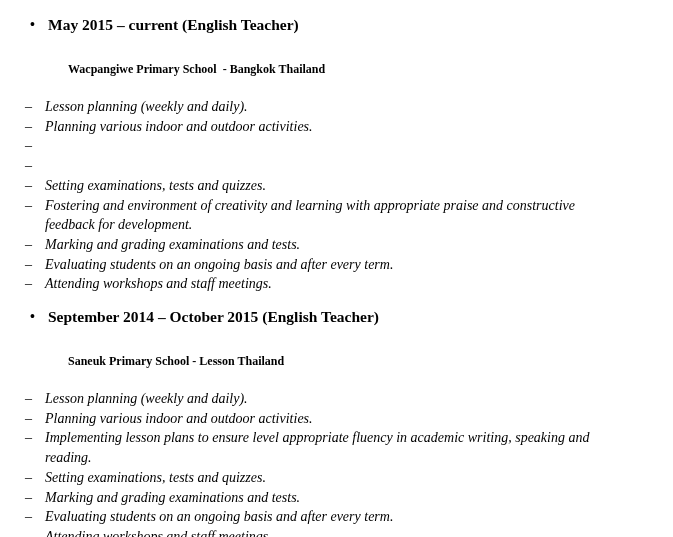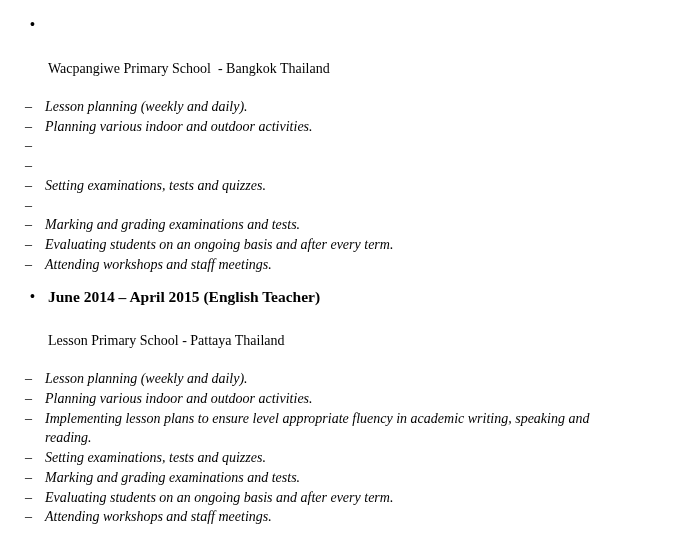--- a/index.html
+++ b/index.html
@@ -32,23 +32,23 @@
     width: 18px;
     font-size: 14px;
   }
   .period {
     margin: 0;
     font-size: 15.5px;
     font-weight: bold;
     white-space: pre-wrap;
   }
   .school {
-    margin: 24px 0 0 48px;
-    font-size: 14px;
-    font-weight: normal;
+    margin: 24px 0 0 68px;
+    font-size: 12px;
+    font-weight: bold;
     line-height: 20px;
     white-space: pre-wrap;
   }
   .duties {
     list-style: none;
     margin: 18px 0 0 0;
     padding: 0;
   }
   .duty {
     display: flex;
@@ -70,20 +70,21 @@
   }
 </style>
 </head>
 <body>
 
 <div class="page">
 
   <section class="section section-1">
     <div class="sec-header">
       <span class="bullet">•</span>
+      <h2 class="period">May 2015 – current (English Teacher)</h2>
     </div>
     <h3 class="school">Wacpangiwe Primary School  - Bangkok Thailand</h3>
     <ul class="duties">
 
     <li class="duty">
         <span class="dash">–</span>
         <span class="duty-text">Lesson planning (weekly and daily).</span>
       </li>
         <li class="duty">
         <span class="dash">–</span>
@@ -94,42 +95,43 @@
       </li>
         <li class="duty">
         <span class="dash">–</span>
       </li>
         <li class="duty">
         <span class="dash">–</span>
         <span class="duty-text">Setting examinations, tests and quizzes.</span>
       </li>
         <li class="duty">
         <span class="dash">–</span>
+        <span class="duty-text">Fostering and environment of creativity and learning with appropriate praise and constructive feedback for development.</span>
       </li>
         <li class="duty">
         <span class="dash">–</span>
         <span class="duty-text">Marking and grading examinations and tests.</span>
       </li>
         <li class="duty">
         <span class="dash">–</span>
         <span class="duty-text">Evaluating students on an ongoing basis and after every term.</span>
       </li>
         <li class="duty">
         <span class="dash">–</span>
         <span class="duty-text">Attending workshops and staff meetings.</span>
       </li>
       </ul>
   </section>
 
   <section class="section section-2">
     <div class="sec-header">
       <span class="bullet">•</span>
-      <h2 class="period">June 2014 – April 2015 (English Teacher)</h2>
+      <h2 class="period">September 2014 – October 2015 (English Teacher)</h2>
     </div>
-    <h3 class="school">Lesson Primary School - Pattaya Thailand</h3>
+    <h3 class="school">Saneuk Primary School - Lesson Thailand</h3>
     <ul class="duties">
 
     <li class="duty">
         <span class="dash">–</span>
         <span class="duty-text">Lesson planning (weekly and daily).</span>
       </li>
         <li class="duty">
         <span class="dash">–</span>
         <span class="duty-text">Planning various indoor and outdoor activities.</span>
       </li>

